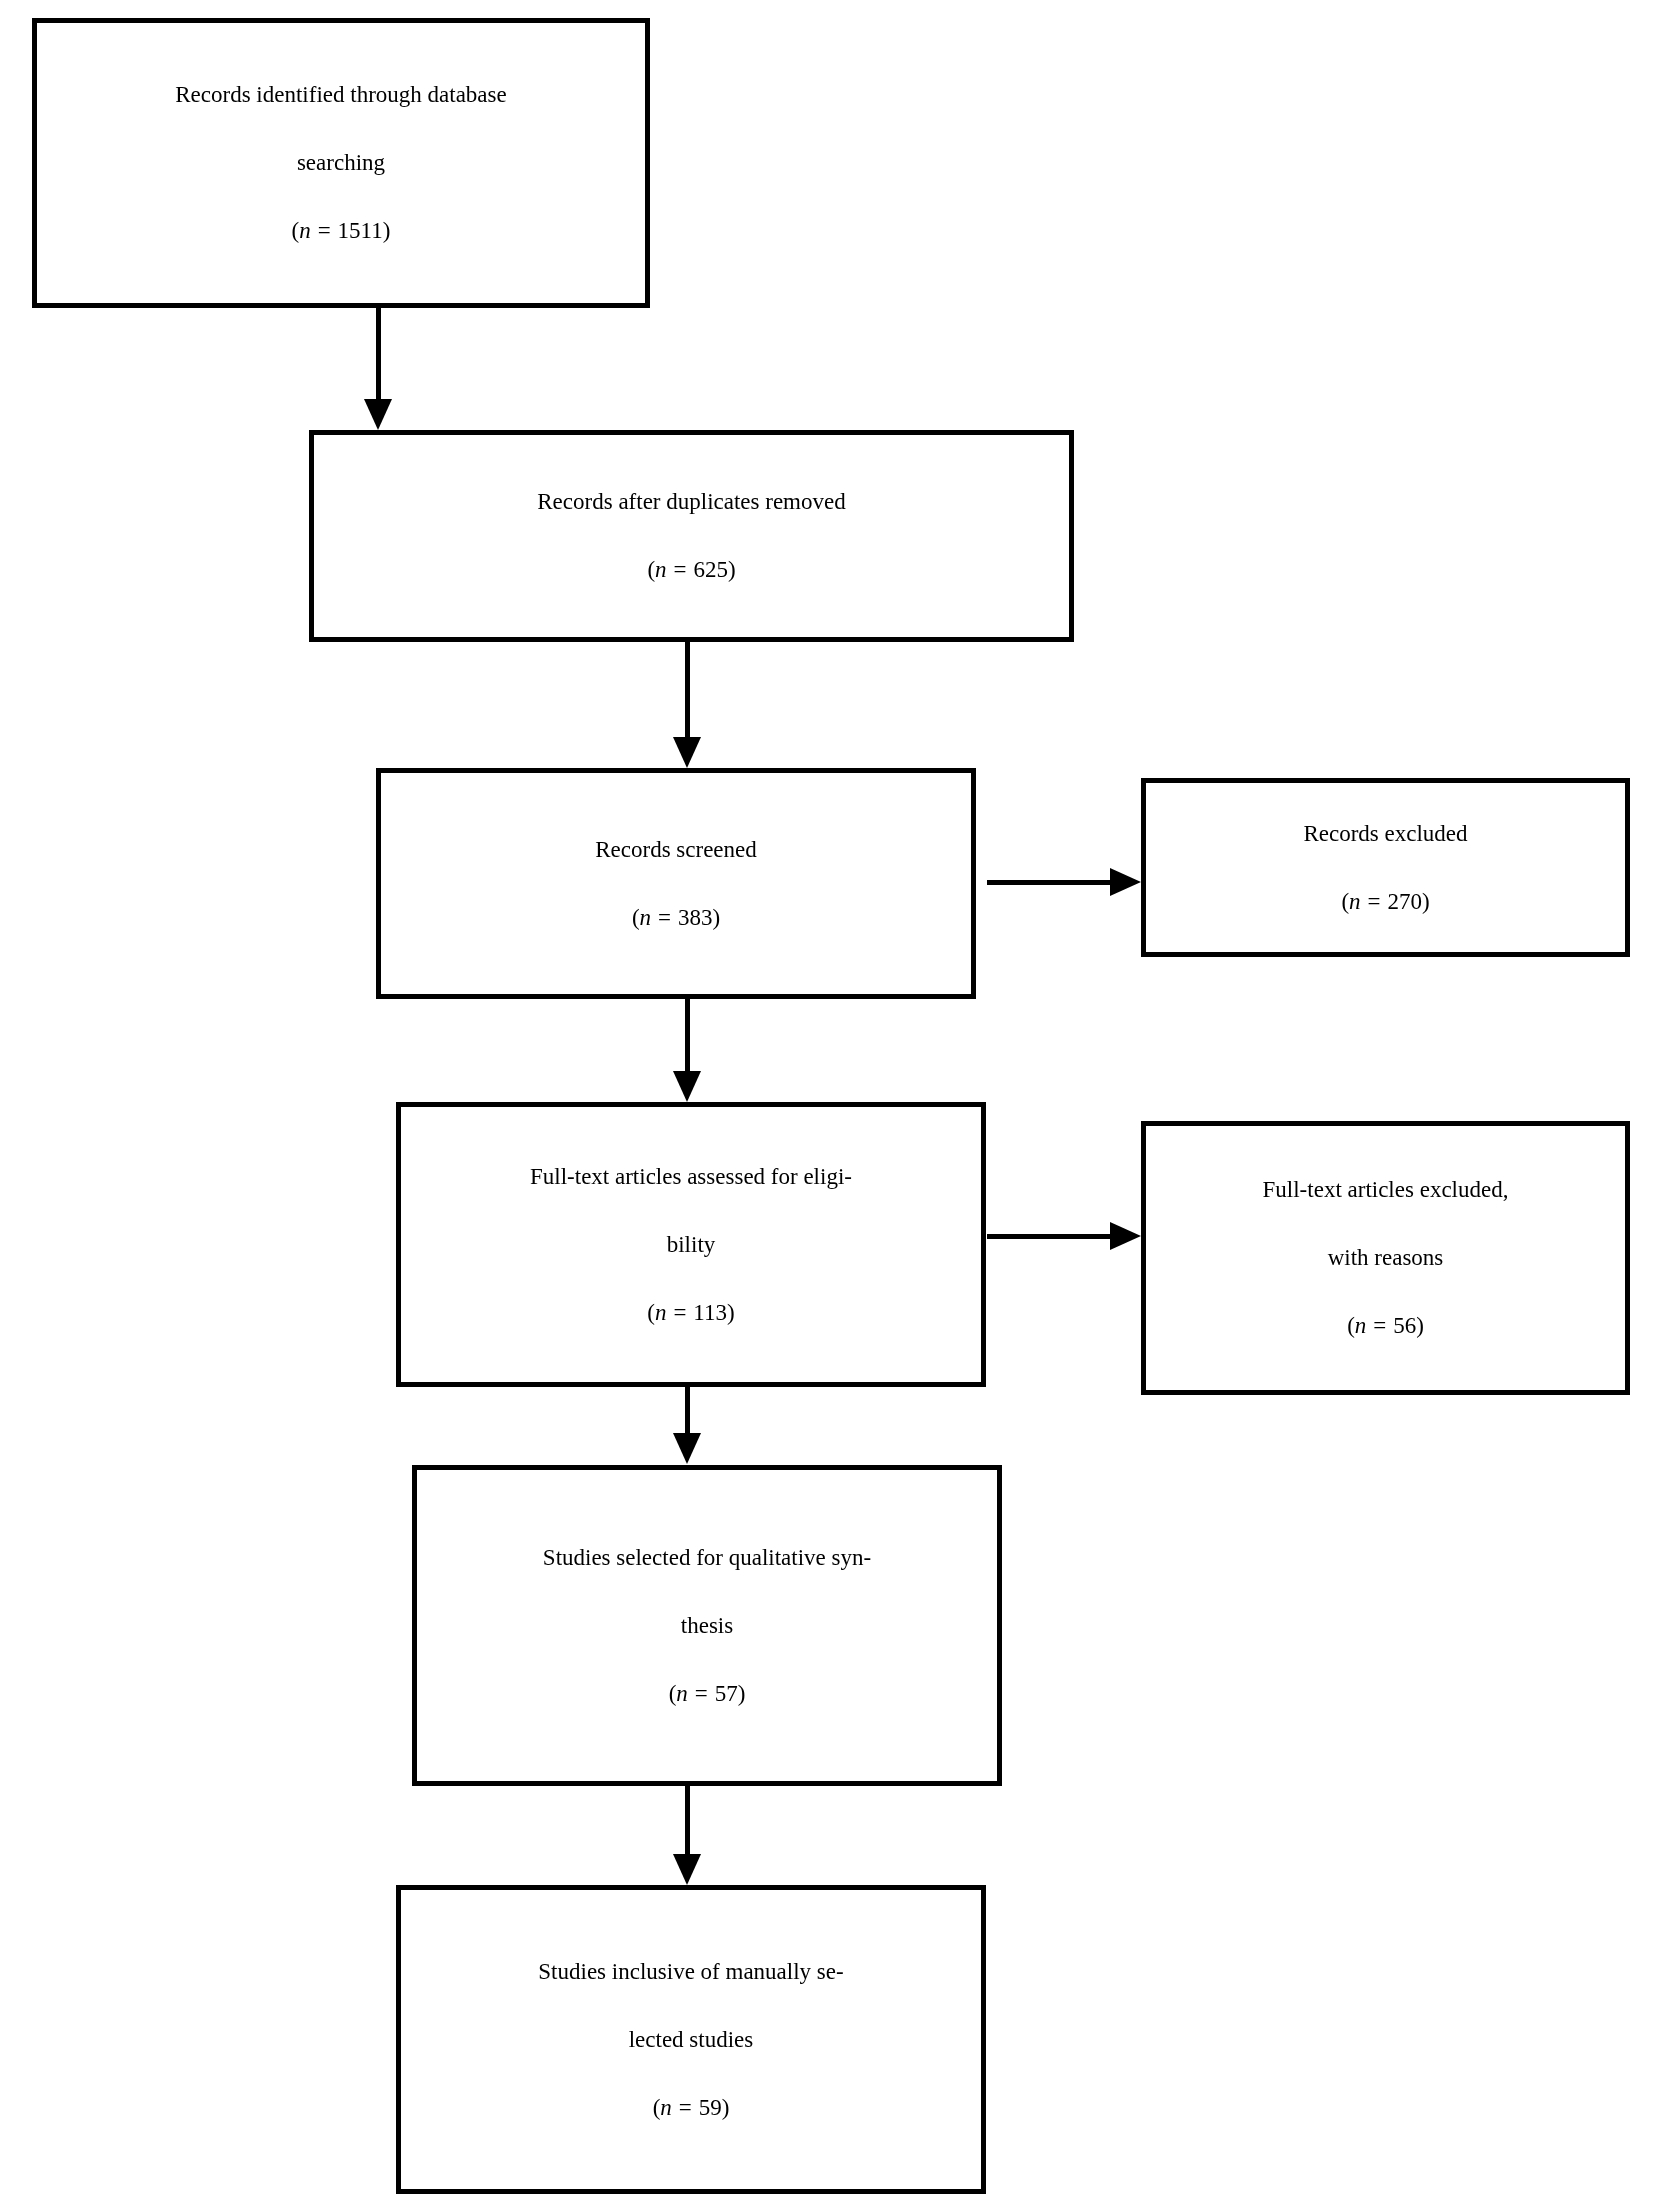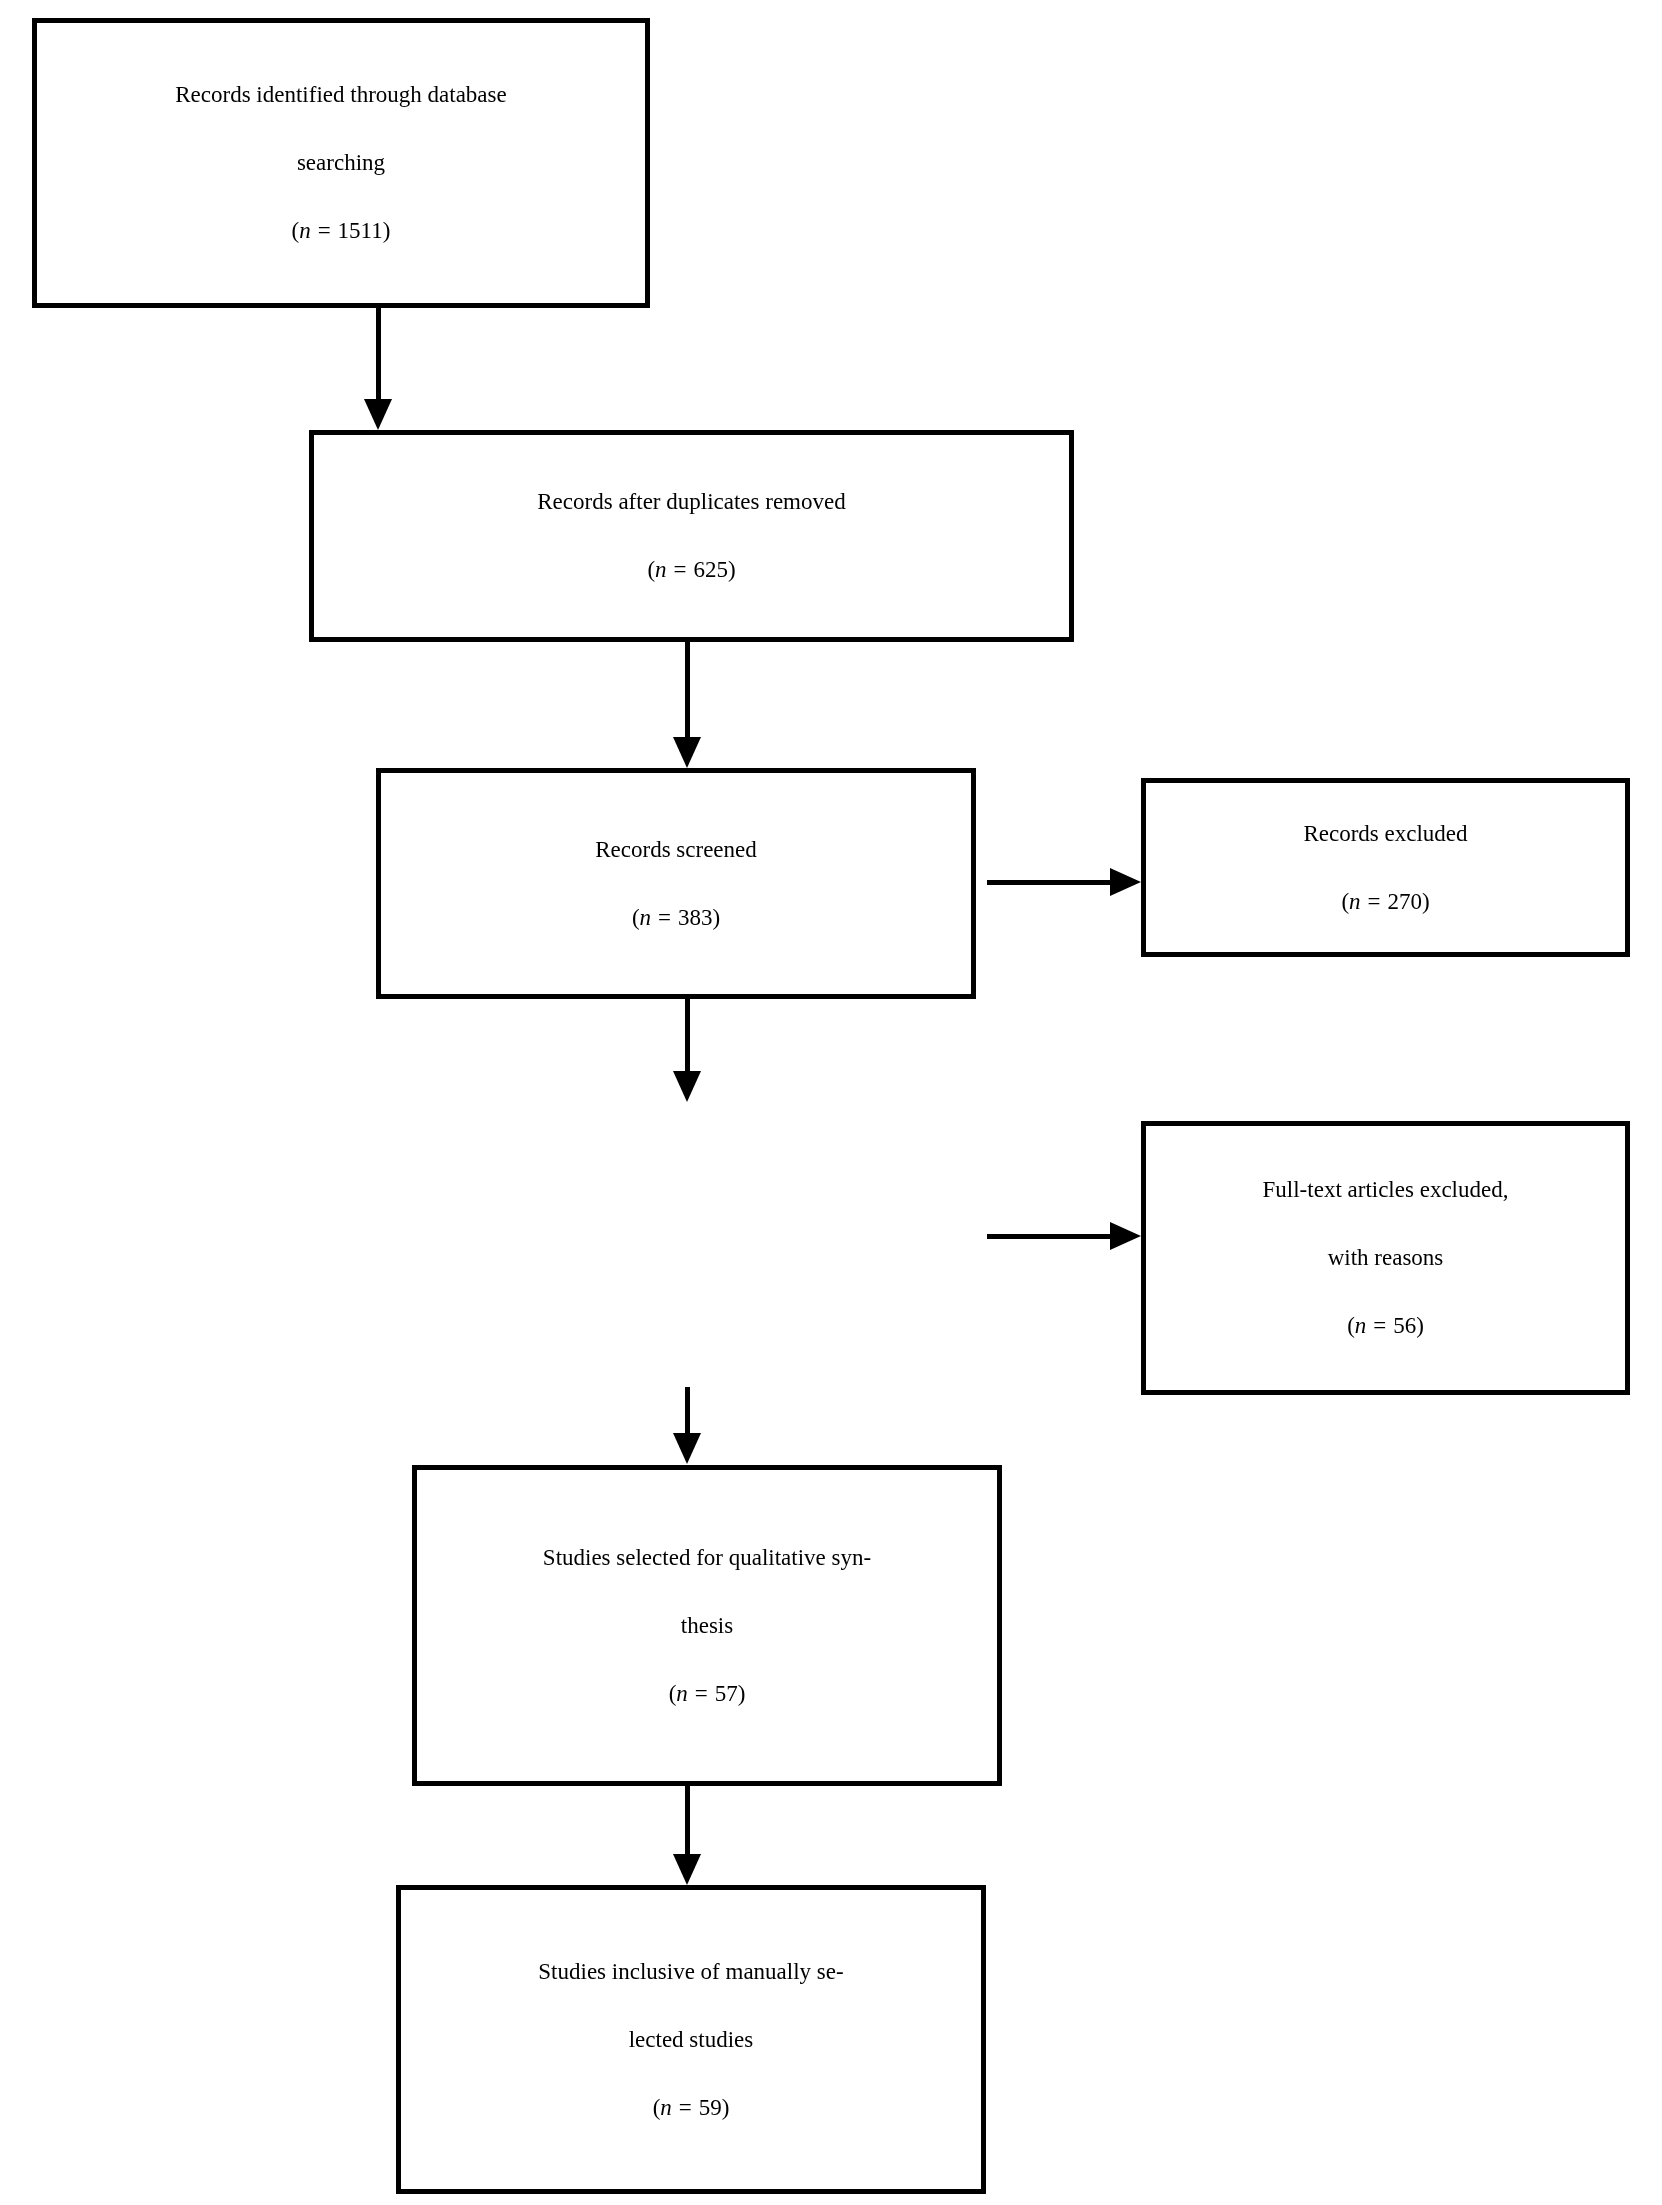--- a/index.html
+++ b/index.html
@@ -109,20 +109,25 @@
   <div class="box" id="box-excluded">
     <div class="line">Records excluded</div>
     <div class="line"><span>(</span><span class="it">n</span><span class="eq">=</span><span>270</span><span>)</span></div>
   </div>
 
   <div>
     <div class="vshaft" style="left:685px; top:999px; height:75px;"></div>
     <div class="vhead" style="left:673px; top:1071px;"></div>
   </div>
 
+  <div class="box" id="box-fulltext">
+    <div class="line">Full-text articles assessed for eligi-</div>
+    <div class="line">bility</div>
+    <div class="line"><span>(</span><span class="it">n</span><span class="eq">=</span><span>113</span><span>)</span></div>
+  </div>
 
   <div>
     <div class="hshaft" style="left:987px; top:1234px; width:125px;"></div>
     <div class="hhead" style="left:1110px; top:1222px;"></div>
   </div>
 
   <div class="box" id="box-fulltext-excluded">
     <div class="line">Full-text articles excluded,</div>
     <div class="line">with reasons</div>
     <div class="line"><span>(</span><span class="it">n</span><span class="eq">=</span><span>56</span><span>)</span></div>

